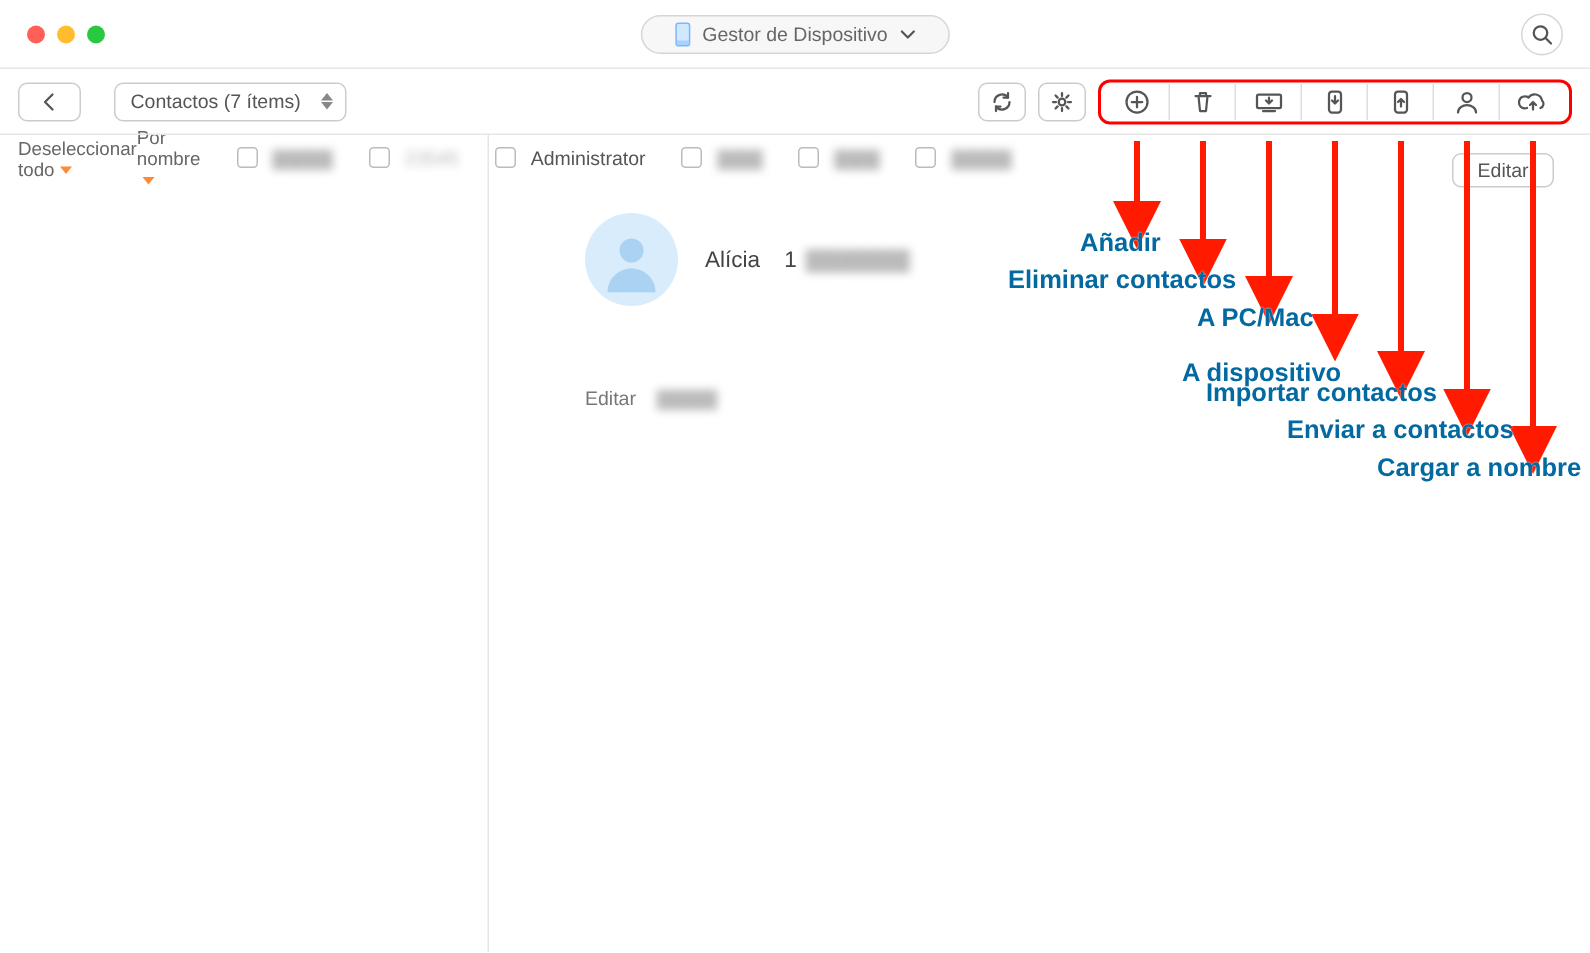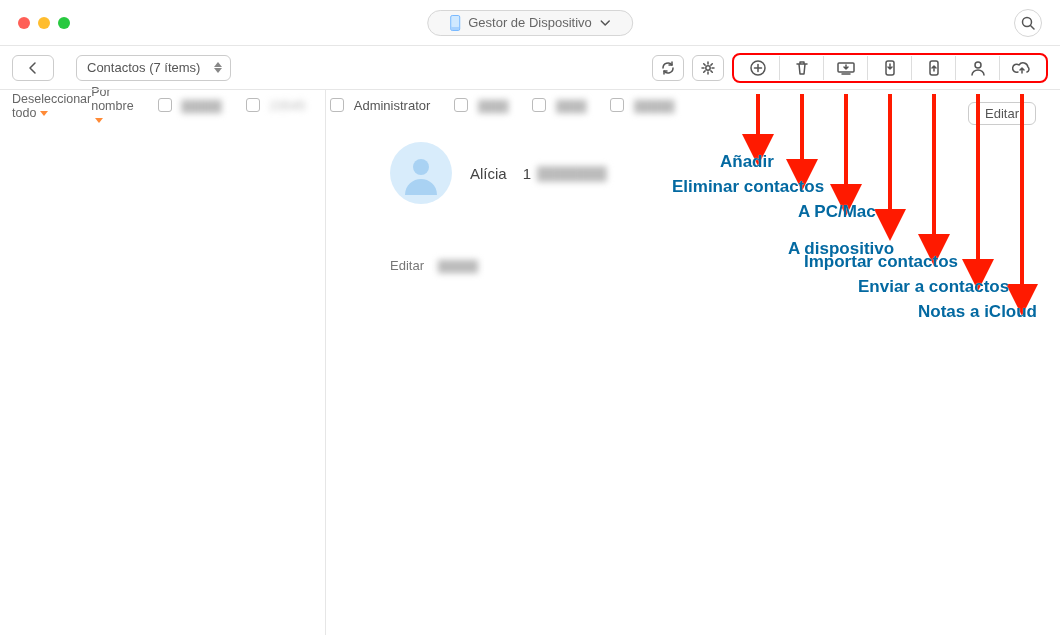--- a/index.html
+++ b/index.html
@@ -294,14 +294,14 @@
 
     <line x1="1022" y1="94" x2="1022" y2="300" marker-end="url(#ah)"></line>
   </svg>
 
   <span class="anno-label" style="left:720px; top:152px;">Añadir</span>
   <span class="anno-label" style="left:672px; top:177px;">Eliminar contactos</span>
   <span class="anno-label" style="left:778px; top:202px;margin-left:20px;">A PC/Mac</span>
   <span class="anno-label" style="left:788px; top:239px;">A dispositivo</span>
   <span class="anno-label" style="left:804px; top:252px;">Importar contactos</span>
   <span class="anno-label" style="left:858px; top:277px;">Enviar a contactos</span>
-  <span class="anno-label" style="left:918px; top:302px;">Notas a iCloud</span>
+  <span class="anno-label" style="left:918px; top:302px;">Cargar a nombre</span>
 </div>
 
 </body></html>

